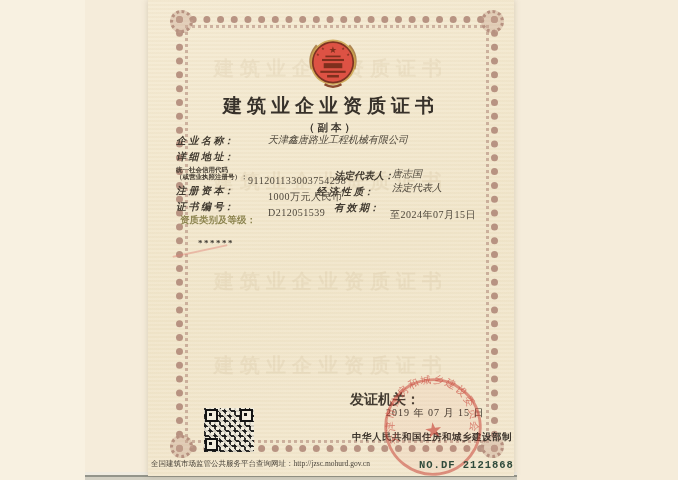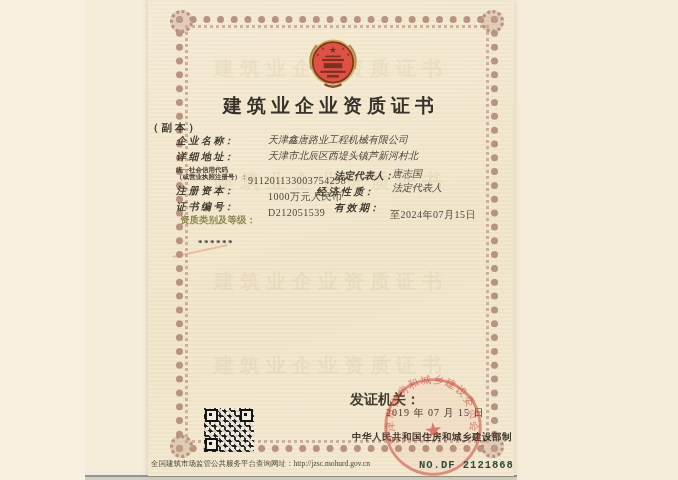--- a/index.html
+++ b/index.html
@@ -18,21 +18,21 @@
   .lace::before{content:"";position:absolute;inset:2px;border:3px dotted rgba(170,127,112,.65);}
   .lace-corner{position:absolute;width:17px;height:17px;border:3px dotted #a87c6d;border-radius:50%;
         background:rgba(190,148,130,.4);}
   .lc-tl{left:-13px;top:-13px;} .lc-tr{right:-13px;top:-13px;}
   .lc-bl{left:-13px;bottom:-13px;} .lc-br{right:-13px;bottom:-13px;}
   .watermark{position:absolute;left:0;width:100%;text-align:center;white-space:nowrap;overflow:hidden;
         font-weight:bold;font-size:20px;letter-spacing:6px;color:rgba(163,140,92,.10);pointer-events:none;}
   .emblem{position:absolute;left:158px;top:37px;width:54px;height:54px;}
   .title{position:absolute;left:0;top:93px;width:100%;text-align:center;
         font-size:19px;font-weight:bold;letter-spacing:5px;color:#37312a;}
-  .subtitle{position:absolute;left:0;top:121px;width:100%;
+  .subtitle{position:absolute;left:0;top:121px;width:100%;text-align:center;
         font-size:10.5px;font-weight:bold;letter-spacing:3px;color:#3b352d;}
   .lab{position:absolute;font-size:10px;font-weight:bold;color:#423b31;white-space:nowrap;font-style:italic;}
   .val{position:absolute;font-size:10px;color:#4d463b;white-space:nowrap;font-style:italic;}
   .val.num{font-style:normal;letter-spacing:.5px;margin-top:8px;}
   .tinylab{position:absolute;font-size:6.5px;line-height:7px;font-weight:bold;color:#423b31;white-space:nowrap;}
   .olive-lab{position:absolute;font-size:9.5px;font-weight:bold;color:#8d8550;white-space:nowrap;}
   .olive-val{position:absolute;font-size:10px;font-style:italic;color:#8e9a5f;white-space:nowrap;}
   .stars{position:absolute;font-size:9px;font-weight:bold;letter-spacing:1.5px;color:#3f3a33;}
   .issuer{position:absolute;left:202px;top:391px;font-size:14px;font-weight:bold;color:#423b31;}
   .issue-date{position:absolute;left:238px;top:406px;font-size:10px;color:#3c362d;letter-spacing:1px;white-space:nowrap;}
@@ -91,21 +91,20 @@
       <path d="M22,56 Q32,62 42,56" fill="none" stroke="#8a4a2e" stroke-width="3"></path>
     </svg>
 
     <div class="title">建筑业企业资质证书</div>
     <div class="subtitle">（副本）</div>
 
     <div class="lab" style="left:28px;top:134px">企 业 名 称：</div>
     <div class="val" style="left:120px;top:133px">天津鑫唐路业工程机械有限公司</div>
 
     <div class="lab" style="left:28px;top:150px">详 细 地 址：</div>
-    <div class="val" style="left:120px;top:149px">天津市北辰区西堤头镇芦新河村北</div>
 
     <div class="tinylab" style="left:28px;top:166px">
       <div>统一社会信用代码</div>
       <div>（或营业执照注册号）：</div>
     </div>
     <div class="val num" style="left:100px;top:167px">911201133003754298</div>
     <div class="lab" style="left:186px;top:169px">法定代表人：</div>
     <div class="val" style="left:244px;top:167px">唐志国</div>
 
     <div class="lab" style="left:28px;top:184px">注 册 资 本：</div>

